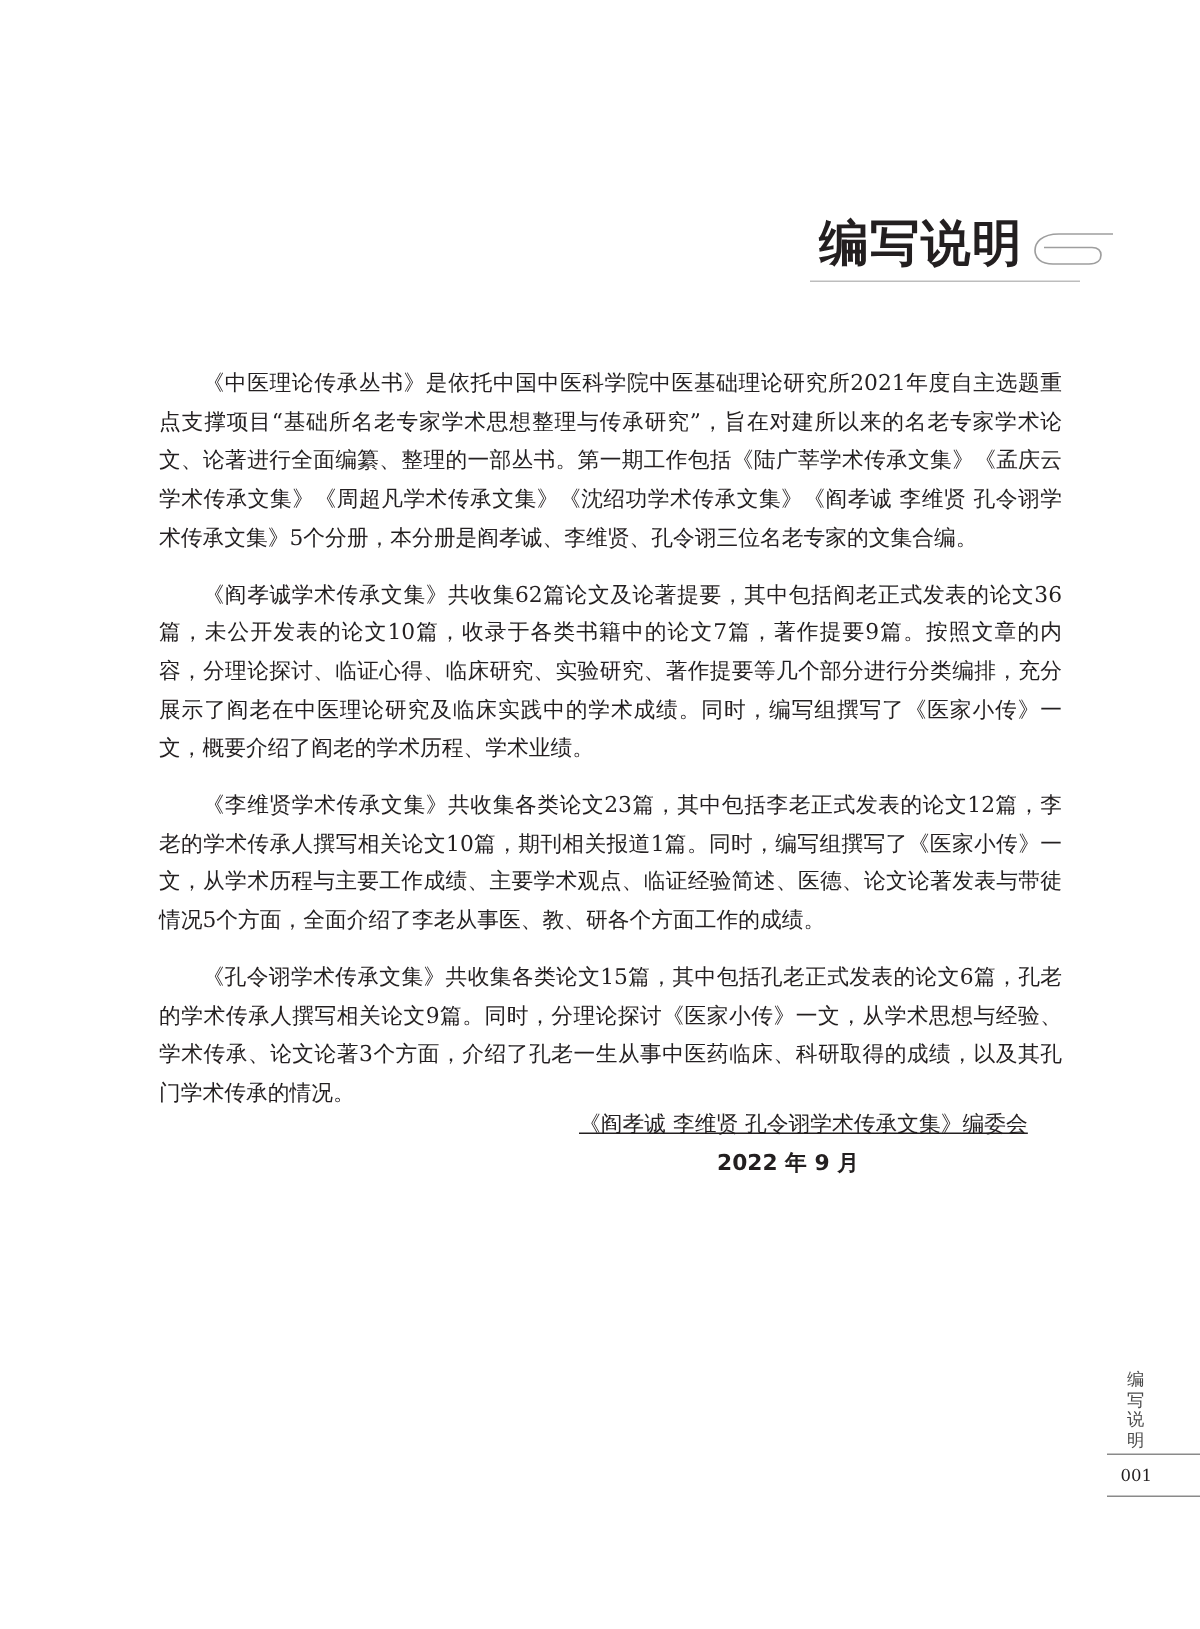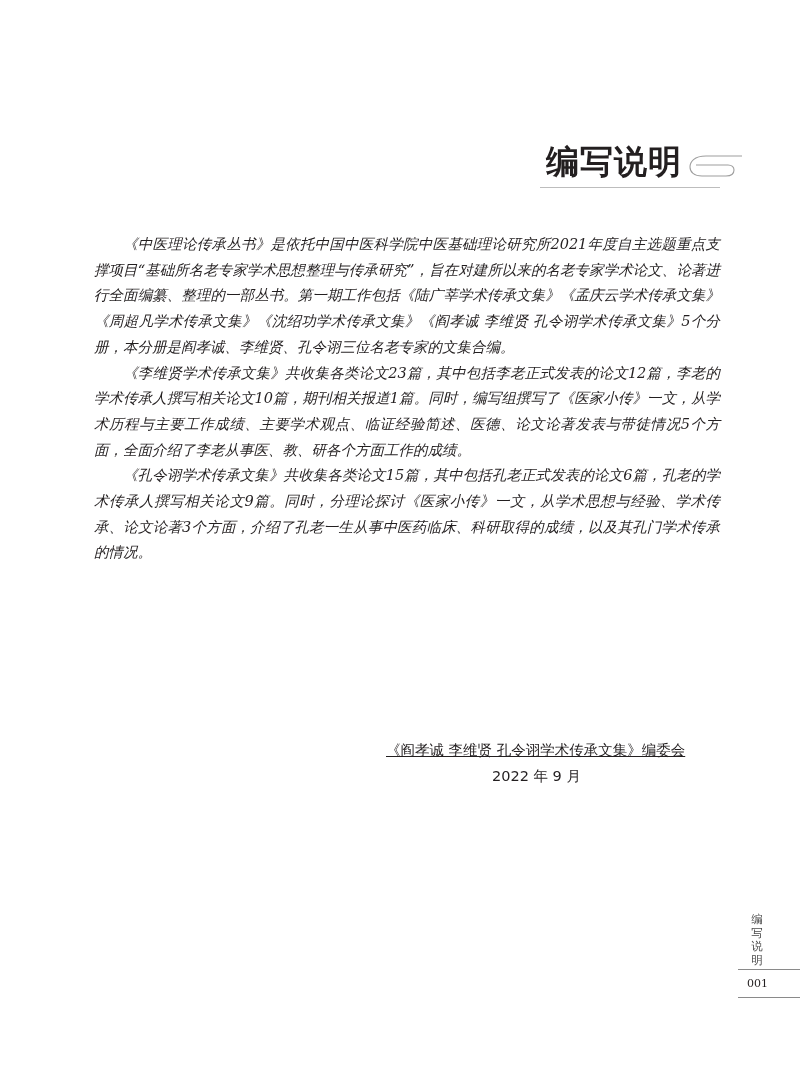--- a/index.html
+++ b/index.html
@@ -63,23 +63,22 @@
       top: 232px;
       width: 626px;
       font-family: "DejaVu Serif", "Liberation Serif", serif;
       font-size: 14.5px;
       line-height: 25.7px;
       color: #231f20;
       text-align: justify;
       text-justify: inter-character;
     }
     .body-text p {
-      margin: 0;
+      margin: 12px;
       text-indent: 2em;
-      font-style: italic;
     }
 
     
     .signature {
       position: absolute;
       left: 380px;
       top: 738px;
       width: 360px;
       font-family: "DejaVu Sans", "Liberation Sans", sans-serif;
       font-size: 14.5px;
@@ -88,23 +87,24 @@
     }
     .sig-committee {
       position: absolute;
       left: 6px;
       top: 0;
       white-space: nowrap;
       text-decoration: underline;
     }
     .sig-date {
       position: absolute;
-      left: 112px;
+      left: 98px;
       top: 26px;
       white-space: nowrap;
+      font-weight: bold;
     }
 
     
     .side-head {
       position: absolute;
       left: 747px;
       top: 913px;
       width: 20px;
       font-family: "DejaVu Serif", "Liberation Serif", serif;
       font-size: 11.5px;
@@ -147,20 +147,21 @@
     <div class="title-text">编写说明</div>
     <svg class="title-swirl" viewBox="0 0 56 30" xmlns="http://www.w3.org/2000/svg">
       <path d="M56 4 L20 4 C8 4 4 10 4 15 C4 20 8 24 16 24 L40 24 C46 24 48 21 48 18 C48 15 46 13 42 13 L10 13" fill="none" stroke="#9e9e9e" stroke-width="1.1"></path>
       <path d="M44 30 L44 30" fill="none" stroke="#9e9e9e" stroke-width="1"></path>
     </svg>
     <div class="title-underline"></div>
   </div>
 
   <div class="body-text">
     <p>《中医理论传承丛书》是依托中国中医科学院中医基础理论研究所2021年度自主选题重点支撑项目“基础所名老专家学术思想整理与传承研究”，旨在对建所以来的名老专家学术论文、论著进行全面编纂、整理的一部丛书。第一期工作包括《陆广莘学术传承文集》《孟庆云学术传承文集》《周超凡学术传承文集》《沈绍功学术传承文集》《阎孝诚 李维贤 孔令诩学术传承文集》5个分册，本分册是阎孝诚、李维贤、孔令诩三位名老专家的文集合编。</p>
+    <p>《阎孝诚学术传承文集》共收集62篇论文及论著提要，其中包括阎老正式发表的论文36篇，未公开发表的论文10篇，收录于各类书籍中的论文7篇，著作提要9篇。按照文章的内容，分理论探讨、临证心得、临床研究、实验研究、著作提要等几个部分进行分类编排，充分展示了阎老在中医理论研究及临床实践中的学术成绩。同时，编写组撰写了《医家小传》一文，概要介绍了阎老的学术历程、学术业绩。</p>
     <p>《李维贤学术传承文集》共收集各类论文23篇，其中包括李老正式发表的论文12篇，李老的学术传承人撰写相关论文10篇，期刊相关报道1篇。同时，编写组撰写了《医家小传》一文，从学术历程与主要工作成绩、主要学术观点、临证经验简述、医德、论文论著发表与带徒情况5个方面，全面介绍了李老从事医、教、研各个方面工作的成绩。</p>
     <p>《孔令诩学术传承文集》共收集各类论文15篇，其中包括孔老正式发表的论文6篇，孔老的学术传承人撰写相关论文9篇。同时，分理论探讨《医家小传》一文，从学术思想与经验、学术传承、论文论著3个方面，介绍了孔老一生从事中医药临床、科研取得的成绩，以及其孔门学术传承的情况。</p>
   </div>
 
   <div class="signature">
     <div class="sig-committee">《阎孝诚 李维贤 孔令诩学术传承文集》编委会</div>
     <div class="sig-date">2022 年 9 月</div>
   </div>
 
   <div class="side-head">编写说明</div>

